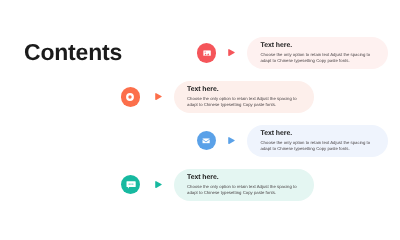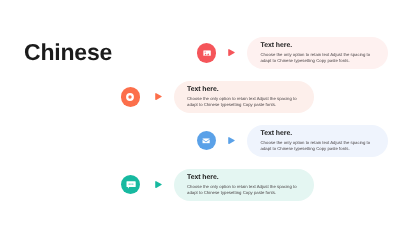--- a/index.html
+++ b/index.html
@@ -16,21 +16,21 @@
   .arrow{position:absolute;width:6.7px;height:7.1px;}
   .arrow svg{width:6.7px;height:7.1px;display:block;}
   .pill{position:absolute;border-radius:18px;}
   .pill .h{position:absolute;font-size:6.9px;font-weight:bold;color:#1b1b1b;letter-spacing:-0.05px;white-space:nowrap;}
   .pill .b{position:absolute;font-size:4.3px;color:#4a4446;white-space:nowrap;letter-spacing:0px;}
 </style>
 </head>
 <body>
 
 <div class="slide" style="background: rgb(255, 255, 255);">
-  <div class="title">Chinese</div>
+  <div class="title">Contents</div>
 
   <div class="row">
     <div class="icon" style="left: 196.9px; top: 43.4px; background: rgb(245, 85, 90);">
       <svg class="ic-img" viewBox="0 0 32 24">
           <path fill="#fff" fill-rule="evenodd" d="M0 2.2A2.2 2.2 0 0 1 2.2 0h27.6A2.2 2.2 0 0 1 32 2.2v19.6a2.2 2.2 0 0 1-2.2 2.2H2.2A2.2 2.2 0 0 1 0 21.8V2.2Zm8.2 3.2a2.6 2.6 0 1 0 0 5.2 2.6 2.6 0 0 0 0-5.2ZM5.6 21.8h9l-4.5-8-4.5 8Zm10.6 0h9.8l-4.9-8.8-4.9 8.8Z"></path>
         </svg>
     </div>
     <div class="arrow" style="left:228.4px;top:49.2px">
         <svg viewBox="0 0 19 20">
           <path d="M0.6 2.0a1.8 1.8 0 0 1 2.8-1.5l14.6 8.0a1.8 1.8 0 0 1 0 3.0L3.4 19.5A1.8 1.8 0 0 1 0.6 18.0V2.0Z" fill="#F5555A"></path>

